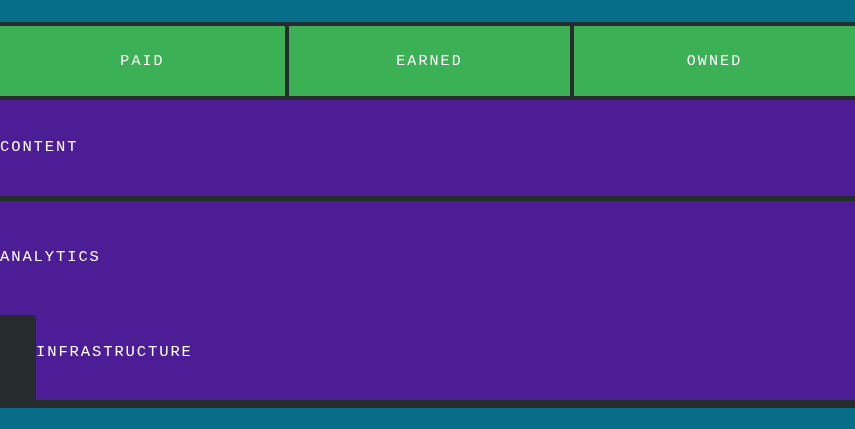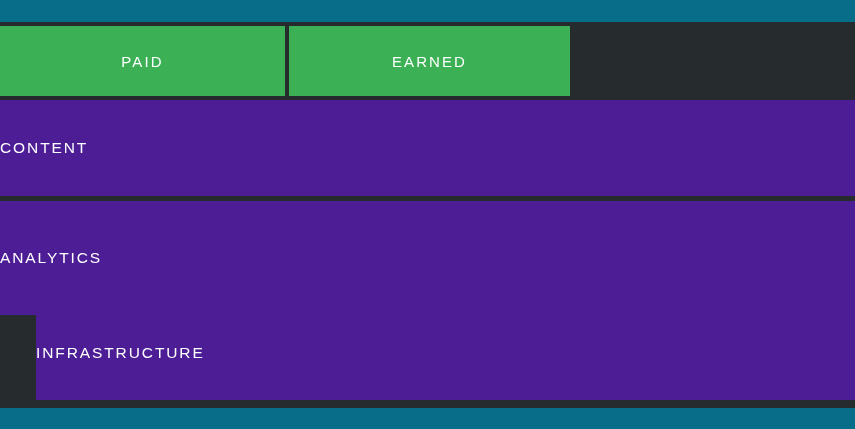--- a/index.html
+++ b/index.html
@@ -60,21 +60,21 @@
     height: 100%;
   }
 
   .channel-cell.paid   { width: 285px; }
   .channel-cell.earned { width: 281px; }
   .channel-cell.owned  { flex: 1 1 auto; }
 
   
   .label {
     color: #ffffff;
-    font-family: Liberation Sans, sans-serif;
+    font-family: Liberation Mono, monospace;
     font-weight: 400;
     letter-spacing: 1.6px;
     text-align: center;
     line-height: 1;
     white-space: nowrap;
     -webkit-font-smoothing: antialiased;
   }
 
   .label-channel {
     font-size: 15px;
@@ -98,20 +98,23 @@
   <div class="channel-row" style="top:26px; height:70px;">
 
     <div class="channel-cell paid">
       <span class="label label-channel">PAID</span>
     </div>
 
     <div class="channel-cell earned">
       <span class="label label-channel">EARNED</span>
     </div>
 
+    <div class="channel-cell owned">
+      <span class="label label-channel">OWNED</span>
+    </div>
   </div>
 
   <div class="band band-red" style="top:100px; height:96px;">
     <span class="label label-layer">CONTENT</span>
   </div>
 
   <div class="band band-red" style="top:201px; height:114px;">
     <span class="label label-layer">ANALYTICS</span>
   </div>
 

